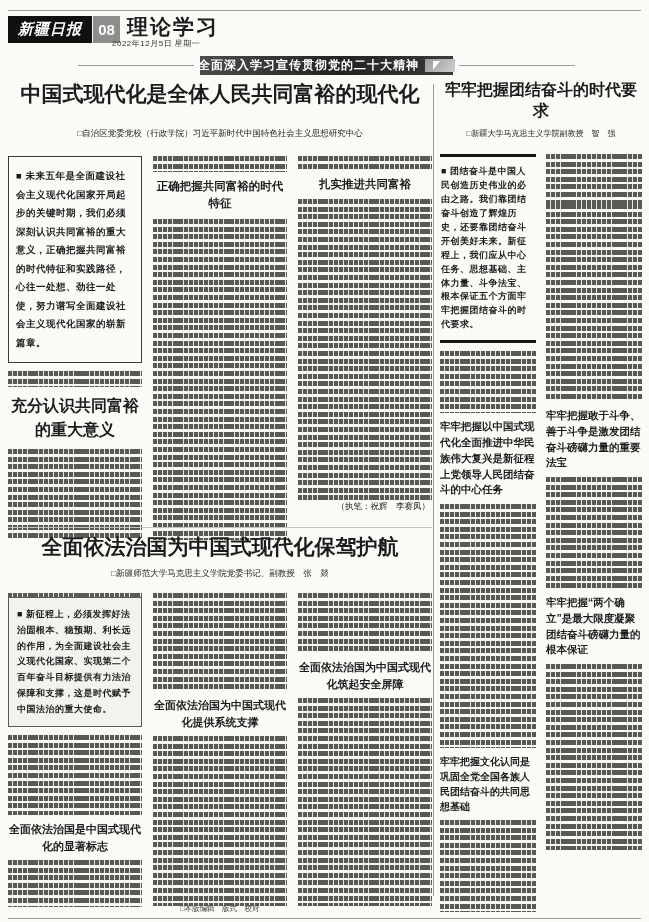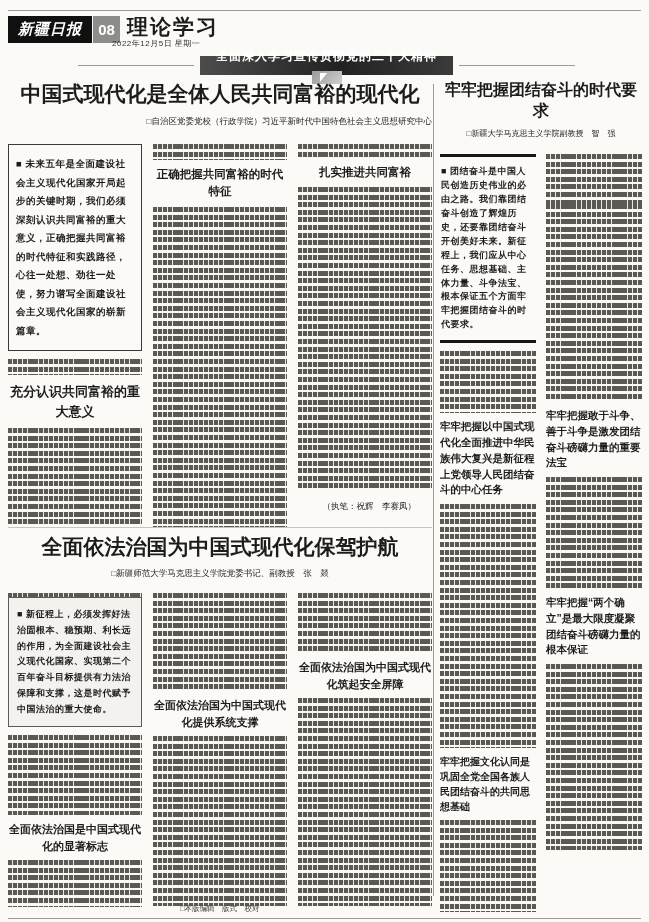--- a/index.html
+++ b/index.html
@@ -18,21 +18,21 @@
     font-family:"Liberation Serif","DejaVu Serif",serif;
     font-weight:bold;font-style:italic;font-size:15px;letter-spacing:1px;transform:none;}
   .pageno-box{left:93px;top:16px;width:27px;height:27px;background:#8d8d8b;color:#fff;
     display:flex;align-items:center;justify-content:center;font-weight:bold;font-size:15px;}
   .section-title{left:127px;top:13px;font-size:21px;font-weight:900;letter-spacing:2px;}
   .edition-date{left:112px;top:38px;font-size:8px;color:#333;letter-spacing:.5px;}
 
   
   .banner-box{left:200px;top:56px;width:253px;height:19px;
     background:linear-gradient(90deg,#4c4c4c,#222 55%,#3a3a3a);
-    color:#fff;display:flex;align-items:center;justify-content:center;gap:6px;flex-direction:column;}
+    color:#fff;display:flex;align-items:center;justify-content:center;gap:6px;}
   .banner-text{font-size:12px;font-weight:bold;letter-spacing:1px;white-space:nowrap;}
   .banner-flag{width:30px;height:13px;background:linear-gradient(135deg,#9a9a9a,#cfcfcf);
     position:relative;flex:0 0 auto;}
   .banner-flag:before{content:"";position:absolute;left:8px;top:2px;
     border-left:7px solid #fff;border-bottom:9px solid transparent;}
 
   
   .fk{
     background-image:
       repeating-linear-gradient(to bottom, rgba(251,250,247,0) 0 5px, #fbfaf7 5px 7.6px),
@@ -47,21 +47,21 @@
   .subhead{font-weight:bold;line-height:1.5;}
   .subhead.center{text-align:center;}
 
   .sumbox-a{border:1.5px solid #3a3a3a;padding:10px 7px;font-weight:bold;
     font-size:9.5px;line-height:1.95;letter-spacing:.5px;background:#fbfaf7;}
   .sumbox-b{border-top:3px solid #161616;border-bottom:3px solid #161616;
     padding:8px 1px;font-weight:bold;font-size:9px;line-height:1.55;letter-spacing:.5px;}
   .sumbox-c{border:1px solid #5a5a5a;padding:9px 8px;font-weight:bold;
     font-size:9px;line-height:1.75;letter-spacing:.5px;background:#f3f2ee;}
 
-  .signature{text-align:right;font-size:8.5px;color:#222;padding-right:16px;margin-top:12px;}
+  .signature{text-align:right;font-size:8.5px;color:#222;padding-right:2px;}
   .footer-line{left:180px;top:904px;width:300px;text-align:left;font-size:7.5px;color:#444;}
 </style>
 </head>
 <body>
 
 <div>
 
   <div class="abs hairline" style="left:8px;top:10px;width:633px;"></div>
   <div class="abs logo-box">
     <span>新疆日报</span>
@@ -74,26 +74,26 @@
 
   <div class="abs hairline" style="left:78px;top:65px;width:116px;"></div>
   <div class="abs banner-box">
     <span class="banner-text">全面深入学习宣传贯彻党的二十大精神</span>
     <span class="banner-flag"></span>
   </div>
   <div class="abs hairline" style="left:459px;top:65px;width:116px;"></div>
 
   <section class="abs" style="left:8px;top:80px;width:424px;">
     <div class="headline" style="font-size:21px;">中国式现代化是全体人民共同富裕的现代化</div>
-    <div class="byline" style="margin-top:8px;text-align:right;">□自治区党委党校（行政学院）习近平新时代中国特色社会主义思想研究中心</div>
+    <div class="byline" style="margin-top:20px;">□自治区党委党校（行政学院）习近平新时代中国特色社会主义思想研究中心</div>
     <div class="cols" style="gap:11px;margin-top:16px;height:384px;">
       <div class="col" style="width:134px;">
         <div class="sumbox-a">■ 未来五年是全面建设社会主义现代化国家开局起步的关键时期，我们必须深刻认识共同富裕的重大意义，正确把握共同富裕的时代特征和实践路径，心往一处想、劲往一处使，努力谱写全面建设社会主义现代化国家的崭新篇章。</div>
         <div class="fk" style="height:16px;margin-top:8px;"></div>
-        <div class="subhead center" style="font-size:13px;margin:7px 0;">充分认识共同富裕的重大意义</div>
+        <div class="subhead center" style="font-size:16px;margin:7px 0;">充分认识共同富裕的重大意义</div>
         <div class="fk" style="height:178px;"></div>
       </div>
       <div class="col" style="width:134px;">
         <div class="fk" style="height:16px;"></div>
         <div class="subhead center" style="font-size:11.5px;margin:6px 0;">正确把握共同富裕的时代特征</div>
         <div class="fk" style="height:330px;"></div>
       </div>
       <div class="col" style="width:134px;">
         <div class="fk" style="height:14px;"></div>
         <div class="subhead center" style="font-size:11.5px;margin:6px 0;">扎实推进共同富裕</div>

